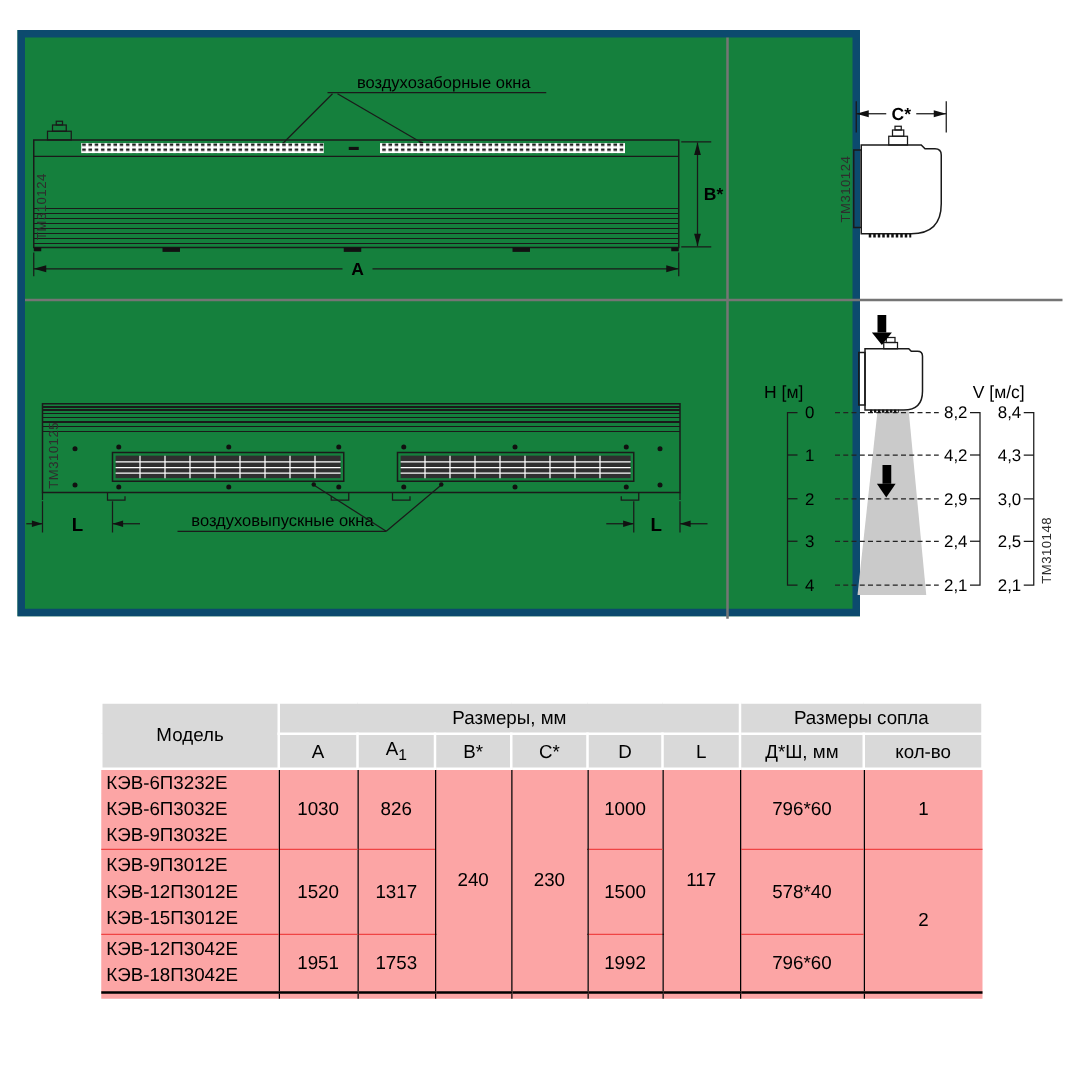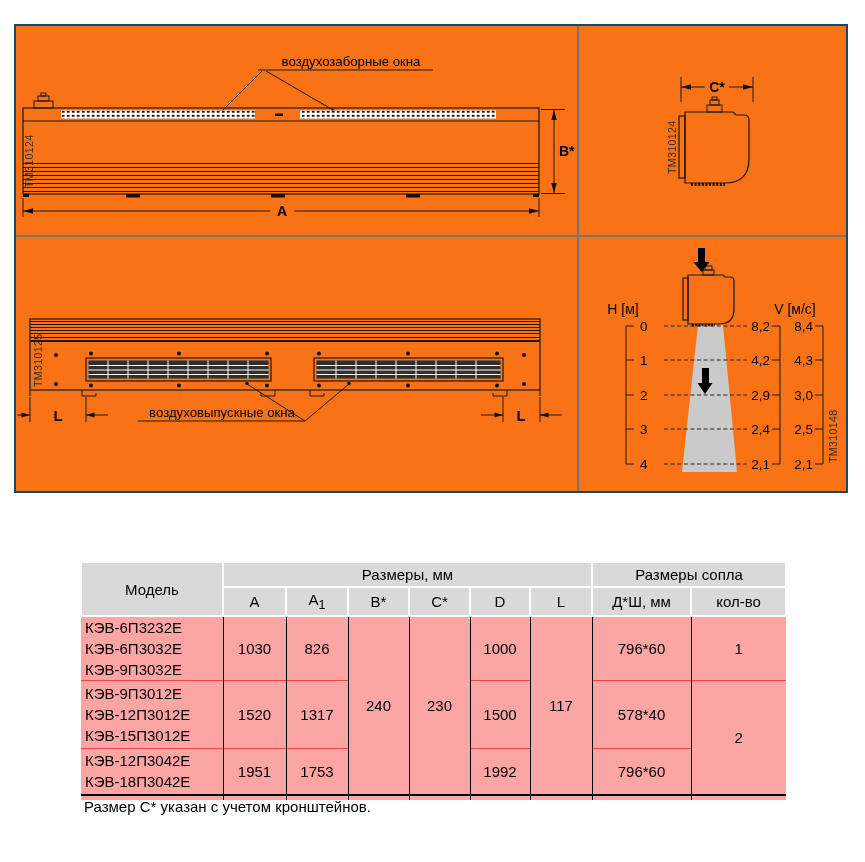--- a/index.html
+++ b/index.html
@@ -1,19 +1,19 @@
 <!DOCTYPE html>
 <html lang="ru"><head>
 <meta charset="utf-8">
 <style>
   *{box-sizing:border-box;margin:0;padding:0}
   html,body{background:#fff}
   body{width:865px;height:862px;position:relative;font-family:"Liberation Sans",sans-serif;color:#000}
   .sheet{position:absolute;inset:0}
-  .drawing-area{position:absolute;left:14px;top:24px;width:834px;height:469px;border:2px solid #0c4a6e;background:#f97316}
+  .drawing-area{position:absolute;left:14px;top:24px;width:674px;height:469px;border:6px solid #0c4a6e;background:#15803d}
   .div-v{position:absolute;left:561px;top:0;width:2px;height:465px;background:#757575}
   .div-h{position:absolute;left:0;top:209px;width:830px;height:2px;background:#757575}
   svg.panel{position:absolute;display:block;overflow:visible}
   .p-front{left:0;top:0}
   .p-side{left:563px;top:0}
   .p-bottom{left:0;top:211px}
   .p-jet{left:563px;top:211px}
   svg text{font-family:"Liberation Sans",sans-serif;fill:#000}
   .lbl{font-size:13.2px}
   .dim{font-size:14px;font-weight:bold}
@@ -399,16 +399,15 @@
           <td></td>
           <td></td>
           <td></td>
           <td></td>
           <td class="noR"></td>
       </tr>
     </tbody>
   </table>
 
   <div class="notes">
-    <div>Размер C* указан с учетом кронштейнов.</div>
   </div>
 
 </div>
 
 </body></html>

